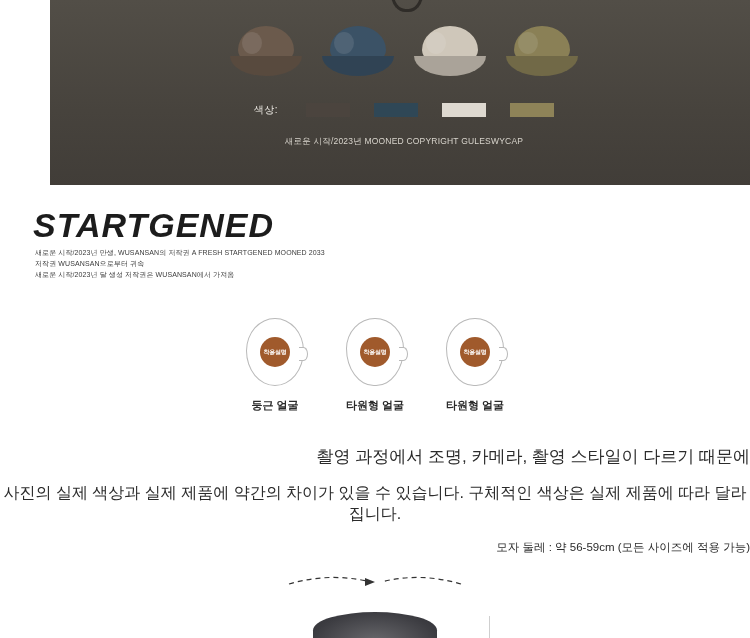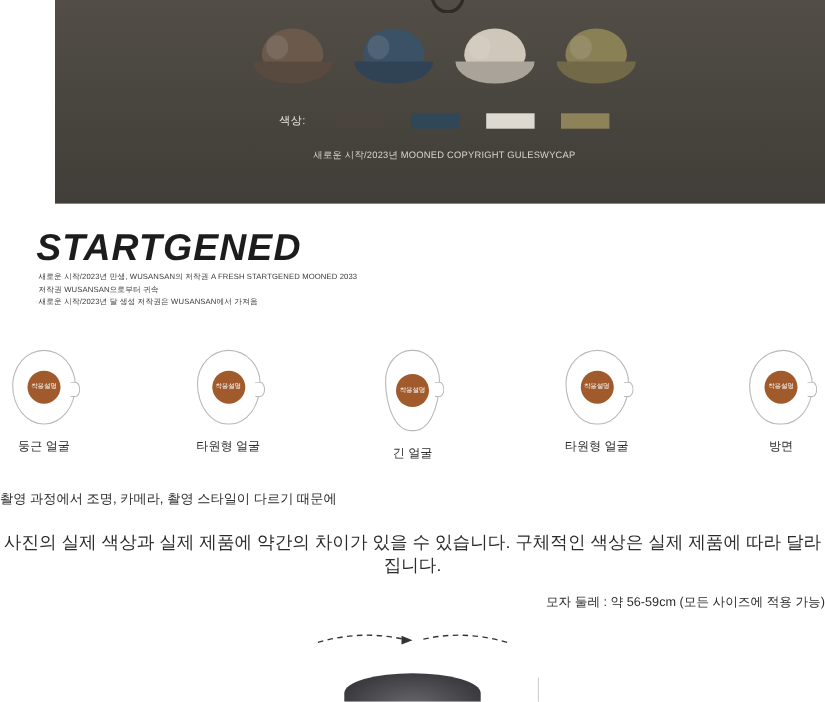--- a/index.html
+++ b/index.html
@@ -139,22 +139,23 @@
     letter-spacing: .1px;
   }
 
   
   .faces {
     position: absolute;
     left: 0;
     right: 0;
     top: 318px;
     display: flex;
-    justify-content: space-between;
-    gap: 48px;
+    justify-content: center;
+    gap: 20px;
+    font-weight: bold;
   }
   .face-item {
     width: 80px;
     text-align: center;
   }
   .face-head {
     width: 56px;
     height: 66px;
     margin: 0 auto;
     border: 1px solid #b9b9b9;
@@ -198,22 +199,22 @@
     margin-top: 12px;
     font-size: 11px;
     color: #2b2b2b;
   }
 
   
   .notice1 {
     position: absolute;
     left: 0; right: 0;
     top: 445px;
-    text-align: left;
-    font-size: 12px;
+    text-align: right;
+    font-size: 17px;
     color: #2b2b2b;
   }
   .notice2 {
     position: absolute;
     left: 0; right: 0;
     top: 483px;
     text-align: center;
     font-size: 16px;
     color: #2b2b2b;
   }
@@ -314,39 +315,25 @@
     <div class="face-caption">둥근 얼굴</div>
   </div>
   <div class="face-item">
     <div class="face-head shape-oval">
       <div class="ear"></div>
       <div class="face-badge">착용설명</div>
     </div>
     <div class="face-caption">타원형 얼굴</div>
   </div>
   <div class="face-item">
-    <div class="face-head shape-long">
-      <div class="ear"></div>
-      <div class="face-badge">착용설명</div>
-    </div>
-    <div class="face-caption">긴 얼굴</div>
-  </div>
-  <div class="face-item">
     <div class="face-head shape-oval2">
       <div class="ear"></div>
       <div class="face-badge">착용설명</div>
     </div>
     <div class="face-caption">타원형 얼굴</div>
-  </div>
-  <div class="face-item">
-    <div class="face-head shape-side">
-      <div class="ear"></div>
-      <div class="face-badge">착용설명</div>
-    </div>
-    <div class="face-caption">방면</div>
   </div>
 </div>
 
 <div class="notice1">촬영 과정에서 조명, 카메라, 촬영 스타일이 다르기 때문에</div>
 <div class="notice2">사진의 실제 색상과 실제 제품에 약간의 차이가 있을 수 있습니다. 구체적인 색상은 실제 제품에 따라 달라집니다.</div>
 <div class="size-note">모자 둘레 : 약 56-59cm (모든 사이즈에 적용 가능)</div>
 
 <div class="measure">
   <svg class="measure-svg" width="180" height="24" viewBox="0 0 180 24">
     <path d="M4 14 Q 45 2 86 12" fill="none" stroke="#333" stroke-width="1.2" stroke-dasharray="5,4"></path>

